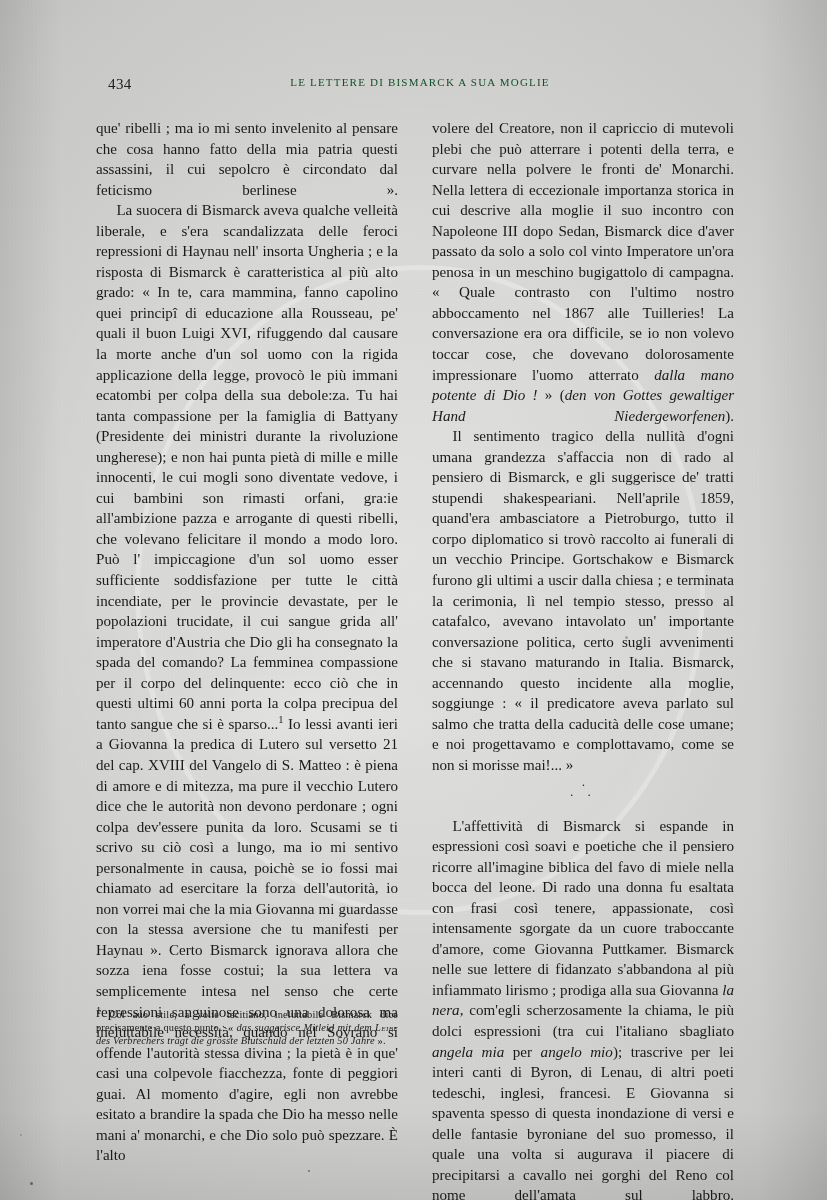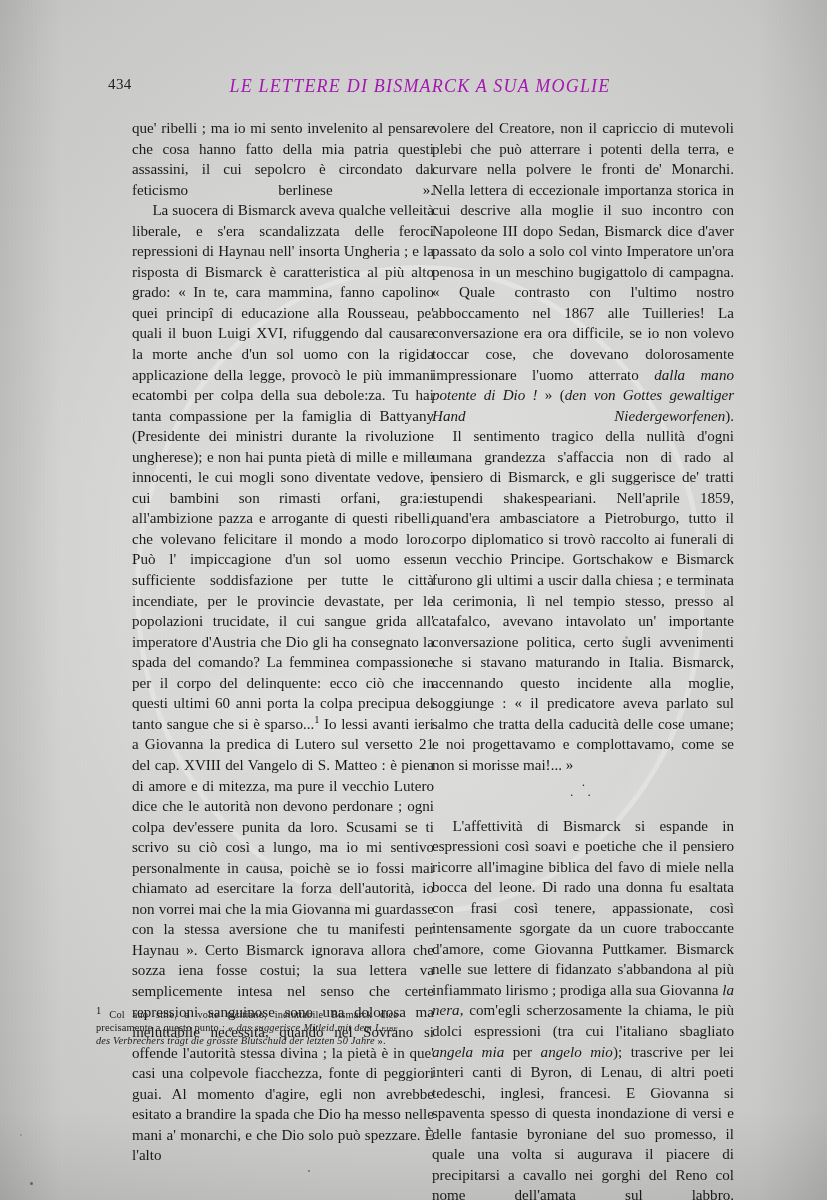--- a/index.html
+++ b/index.html
@@ -107,39 +107,38 @@
     font-size: 15px;
     letter-spacing: .4px;
     color: #242424;
   }
   .head-title {
     position: absolute;
     left: 0;
     right: 0;
     top: 0;
     text-align: center;
-    font-size: 18px;
+    font-size: 11px;
     letter-spacing: 1.2px;
-    color: #a21caf;
-    font-style: italic;
+    color: #14532d;
   }
 
   .col {
     position: absolute;
     top: 118px;
     width: 302px;
     font-size: 15.1px;
     line-height: 20.55px;
     text-align: justify;
     text-justify: inter-word;
     color: #1e1e1e;
     -webkit-hyphens: none;
     hyphens: none;
   }
-  .col-left  { left: 96px; margin-left: 36px; }
+  .col-left  { left: 96px; }
   .col-right { left: 432px; }
 
   .col p {
     margin: 0;
     text-indent: 1.35em;
   }
   .col p.noindent { text-indent: 0; }
 
   
   .just-all { text-align-last: justify; }

